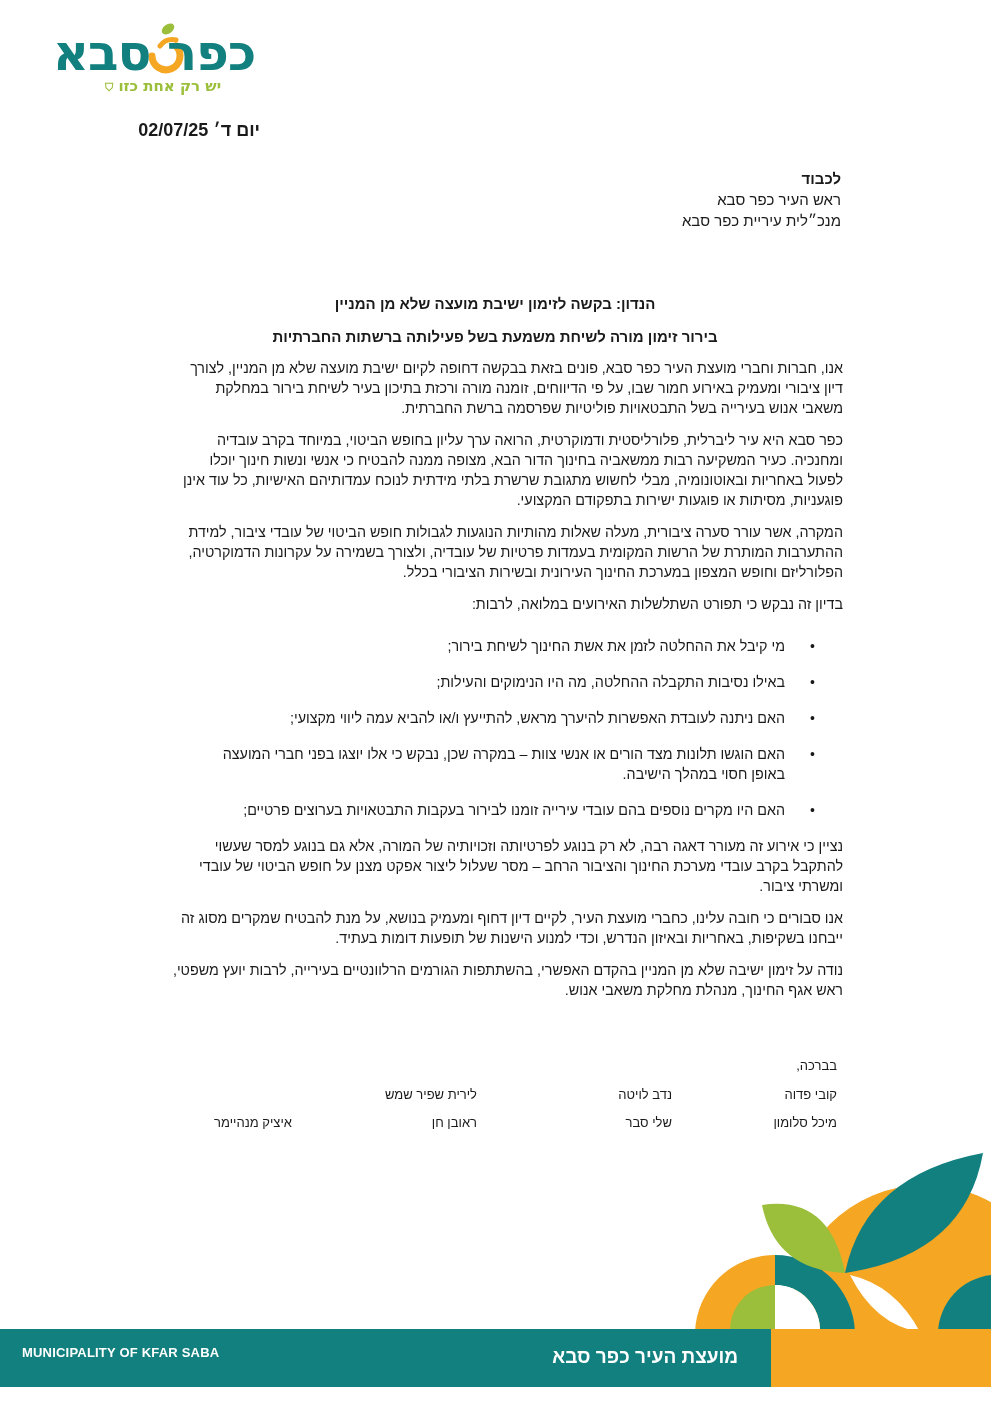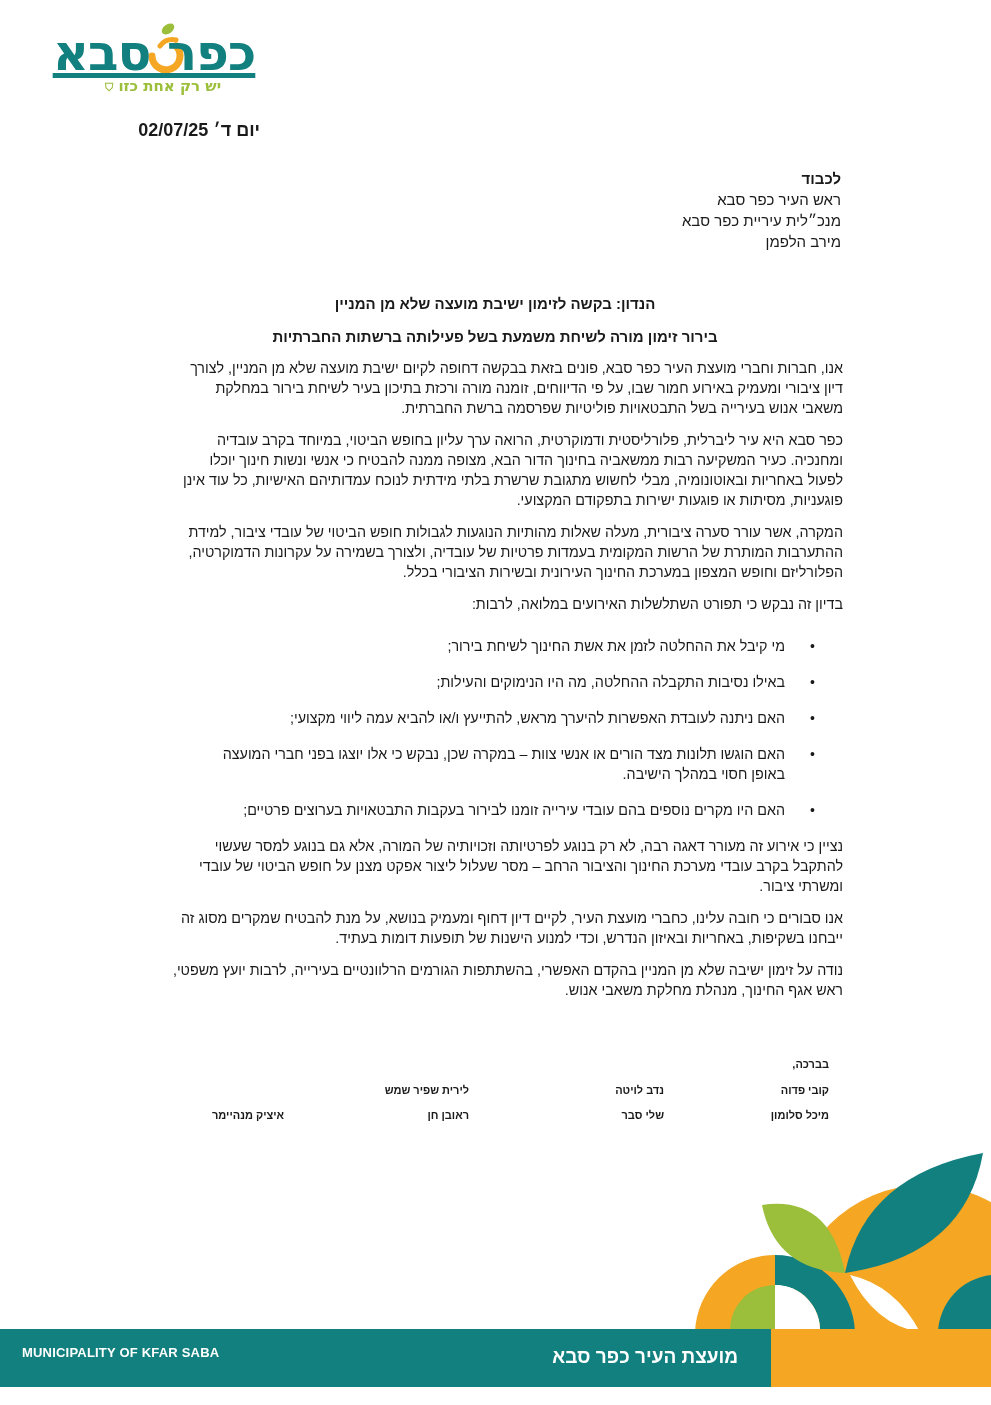--- a/index.html
+++ b/index.html
@@ -6,21 +6,21 @@
   body {
     width:991px; height:1405px; position:relative; overflow:hidden;
     background:#ffffff; color:#1a1a1a;
     font-family:"Liberation Sans","DejaVu Sans",sans-serif;
   }
   .logo { position:absolute; left:38px; top:20px; width:232px; height:76px; }
   .logo-main {
     position:absolute; left:0; top:10px; width:232px; height:46px;
     direction:rtl; text-align:center;
     font-family:"DejaVu Sans",sans-serif; font-weight:bold; font-size:50px; line-height:46px;
-    color:#12807f; letter-spacing:-1px;text-decoration:underline;
+    color:#12807f; letter-spacing:-1px;
   }
   .logo-tag {
     position:absolute; left:40px; top:57px; width:170px;
     direction:rtl; text-align:center;
     font-family:"DejaVu Sans",sans-serif; font-weight:bold; font-size:15px; color:#9bbf3a;
   }
   .logo-fruit { position:absolute; left:104px; top:0px; width:44px; height:56px; }
 
   .date {
     position:absolute; left:130px; top:120px; width:130px;
@@ -43,22 +43,22 @@
     direction:rtl; text-align:right; font-size:14.3px; line-height:20px;
   }
   .body p { margin:0 0 12px 12px; }
   .body ul { margin:0 0 10px 0; padding:0 28px 0 0; list-style:none; }
   .body ul li { position:relative; margin:0 0 16px 0; padding-right:30px; }
   .body ul li .bullet {
     position:absolute; right:0; top:0; font-size:14px;
   }
 
   .sign {
-    position:absolute; left:136px; top:1058px; width:693px;
-    direction:rtl; font-size:11px;font-weight:bold;
+    position:absolute; left:144px; top:1058px; width:693px;
+    direction:rtl; font-size:13px;
   }
   .sign .greet { text-align:right; margin-bottom:14px; }
   .sign .row { display:flex; flex-direction:row; margin-bottom:13px; }
   .sign .row span { display:inline-block; }
   .sign .c1 { width:165px; }
   .sign .c2 { width:195px; }
   .sign .c3 { width:185px; }
   .sign .c4 { width:140px; }
 
   .deco { position:absolute; left:690px; top:1135px; width:301px; height:270px; }
@@ -92,21 +92,20 @@
     <span style="font-size:11px;">⛉</span>
   </div>
 </div>
 
 <div class="date">יום ד׳ 02/07/25</div>
 
 <div class="recipients">
   <div class="salutation">לכבוד</div>
   <div>ראש העיר כפר סבא</div>
   <div>מנכ״לית עיריית כפר סבא</div>
-  <div>מירב הלפמן</div>
 </div>
 
 <div class="subject">הנדון: בקשה לזימון ישיבת מועצה שלא מן המניין</div>
 <div class="subject sub2">בירור זימון מורה לשיחת משמעת בשל פעילותה ברשתות החברתיות</div>
 
 <div class="body">
   <p>אנו, חברות וחברי מועצת העיר כפר סבא, פונים בזאת בבקשה דחופה לקיום ישיבת מועצה שלא מן המניין, לצורך דיון ציבורי ומעמיק באירוע חמור שבו, על פי הדיווחים, זומנה מורה ורכזת בתיכון בעיר לשיחת בירור במחלקת משאבי אנוש בעירייה בשל התבטאויות פוליטיות שפרסמה ברשת החברתית.</p>
   <p>כפר סבא היא עיר ליברלית, פלורליסטית ודמוקרטית, הרואה ערך עליון בחופש הביטוי, במיוחד בקרב עובדיה ומחנכיה. כעיר המשקיעה רבות ממשאביה בחינוך הדור הבא, מצופה ממנה להבטיח כי אנשי ונשות חינוך יוכלו לפעול באחריות ובאוטונומיה, מבלי לחשוש מתגובת שרשרת בלתי מידתית לנוכח עמדותיהם האישיות, כל עוד אינן פוגעניות, מסיתות או פוגעות ישירות בתפקודם המקצועי.</p>
   <p>המקרה, אשר עורר סערה ציבורית, מעלה שאלות מהותיות הנוגעות לגבולות חופש הביטוי של עובדי ציבור, למידת ההתערבות המותרת של הרשות המקומית בעמדות פרטיות של עובדיה, ולצורך בשמירה על עקרונות הדמוקרטיה, הפלורליזם וחופש המצפון במערכת החינוך העירונית ובשירות הציבורי בכלל.</p>
   <p style="margin-bottom:22px;">בדיון זה נבקש כי תפורט השתלשלות האירועים במלואה, לרבות:</p>

